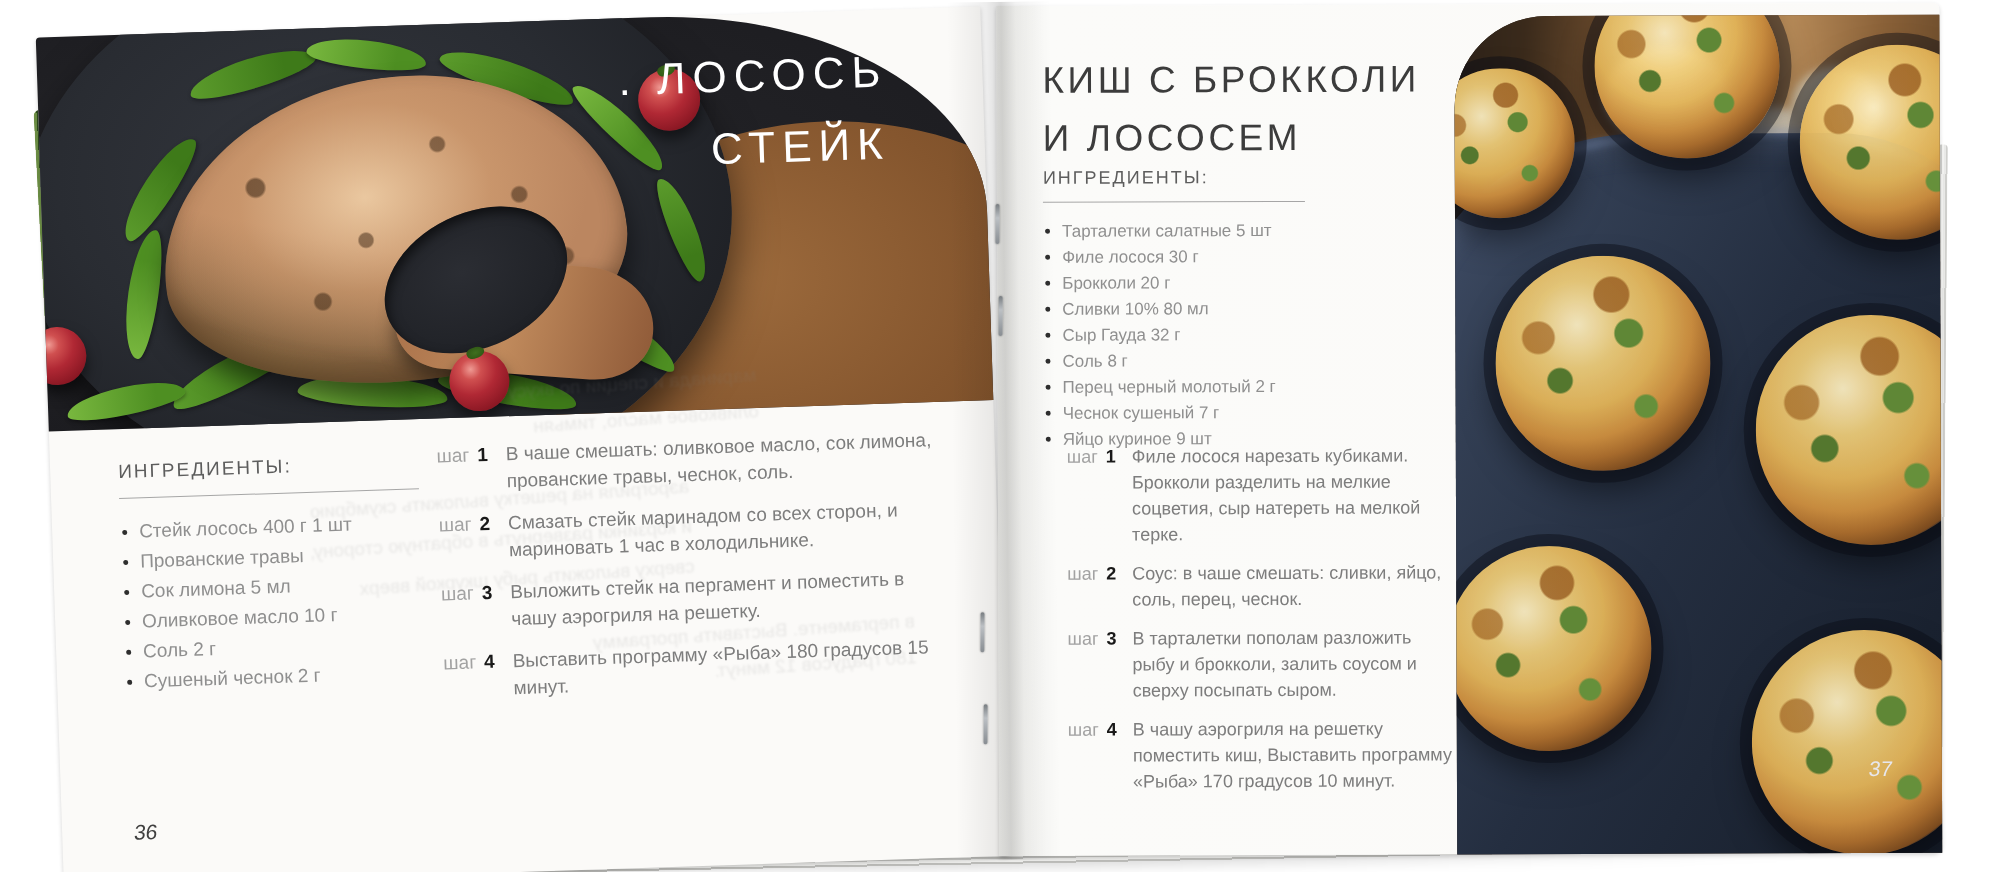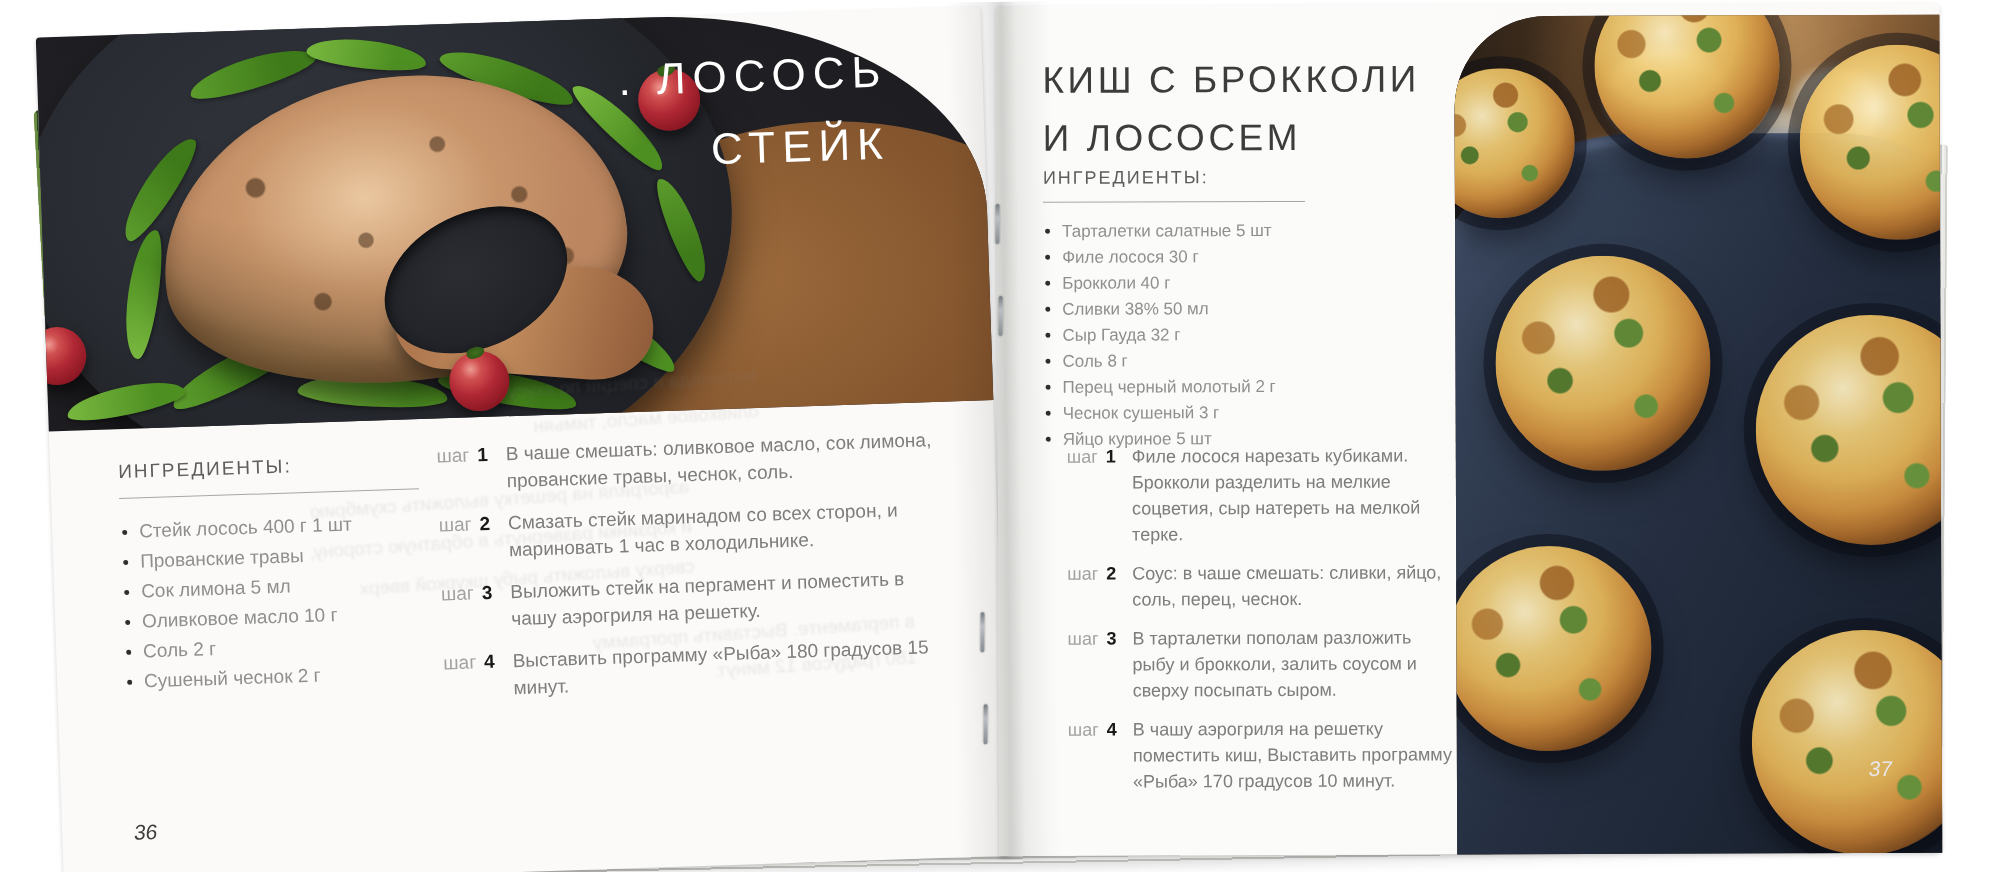--- a/index.html
+++ b/index.html
@@ -269,45 +269,45 @@
           <li>
               <span class="dot"></span>
               <span>Тарталетки салатные 5 шт</span>
             </li>
           <li>
               <span class="dot"></span>
               <span>Филе лосося 30 г</span>
             </li>
           <li>
               <span class="dot"></span>
-              <span>Брокколи 40 г</span>
-            </li>
-          <li>
-              <span class="dot"></span>
-              <span>Сливки 38% 50 мл</span>
+              <span>Брокколи 20 г</span>
+            </li>
+          <li>
+              <span class="dot"></span>
+              <span>Сливки 10% 80 мл</span>
             </li>
           <li>
               <span class="dot"></span>
               <span>Сыр Гауда 32 г</span>
             </li>
           <li>
               <span class="dot"></span>
               <span>Соль 8 г</span>
             </li>
           <li>
               <span class="dot"></span>
               <span>Перец черный молотый 2 г</span>
             </li>
           <li>
               <span class="dot"></span>
-              <span>Чеснок сушеный 3 г</span>
-            </li>
-          <li>
-              <span class="dot"></span>
-              <span>Яйцо куриное 5 шт</span>
+              <span>Чеснок сушеный 7 г</span>
+            </li>
+          <li>
+              <span class="dot"></span>
+              <span>Яйцо куриное 9 шт</span>
             </li>
         </ul>
       </div>
 
       <div class="steps rp-steps" style="position:absolute;">
         <div class="step">
           <span class="step-label">
               <span>шаг</span>
               <span class="step-num">1</span>
             </span>

